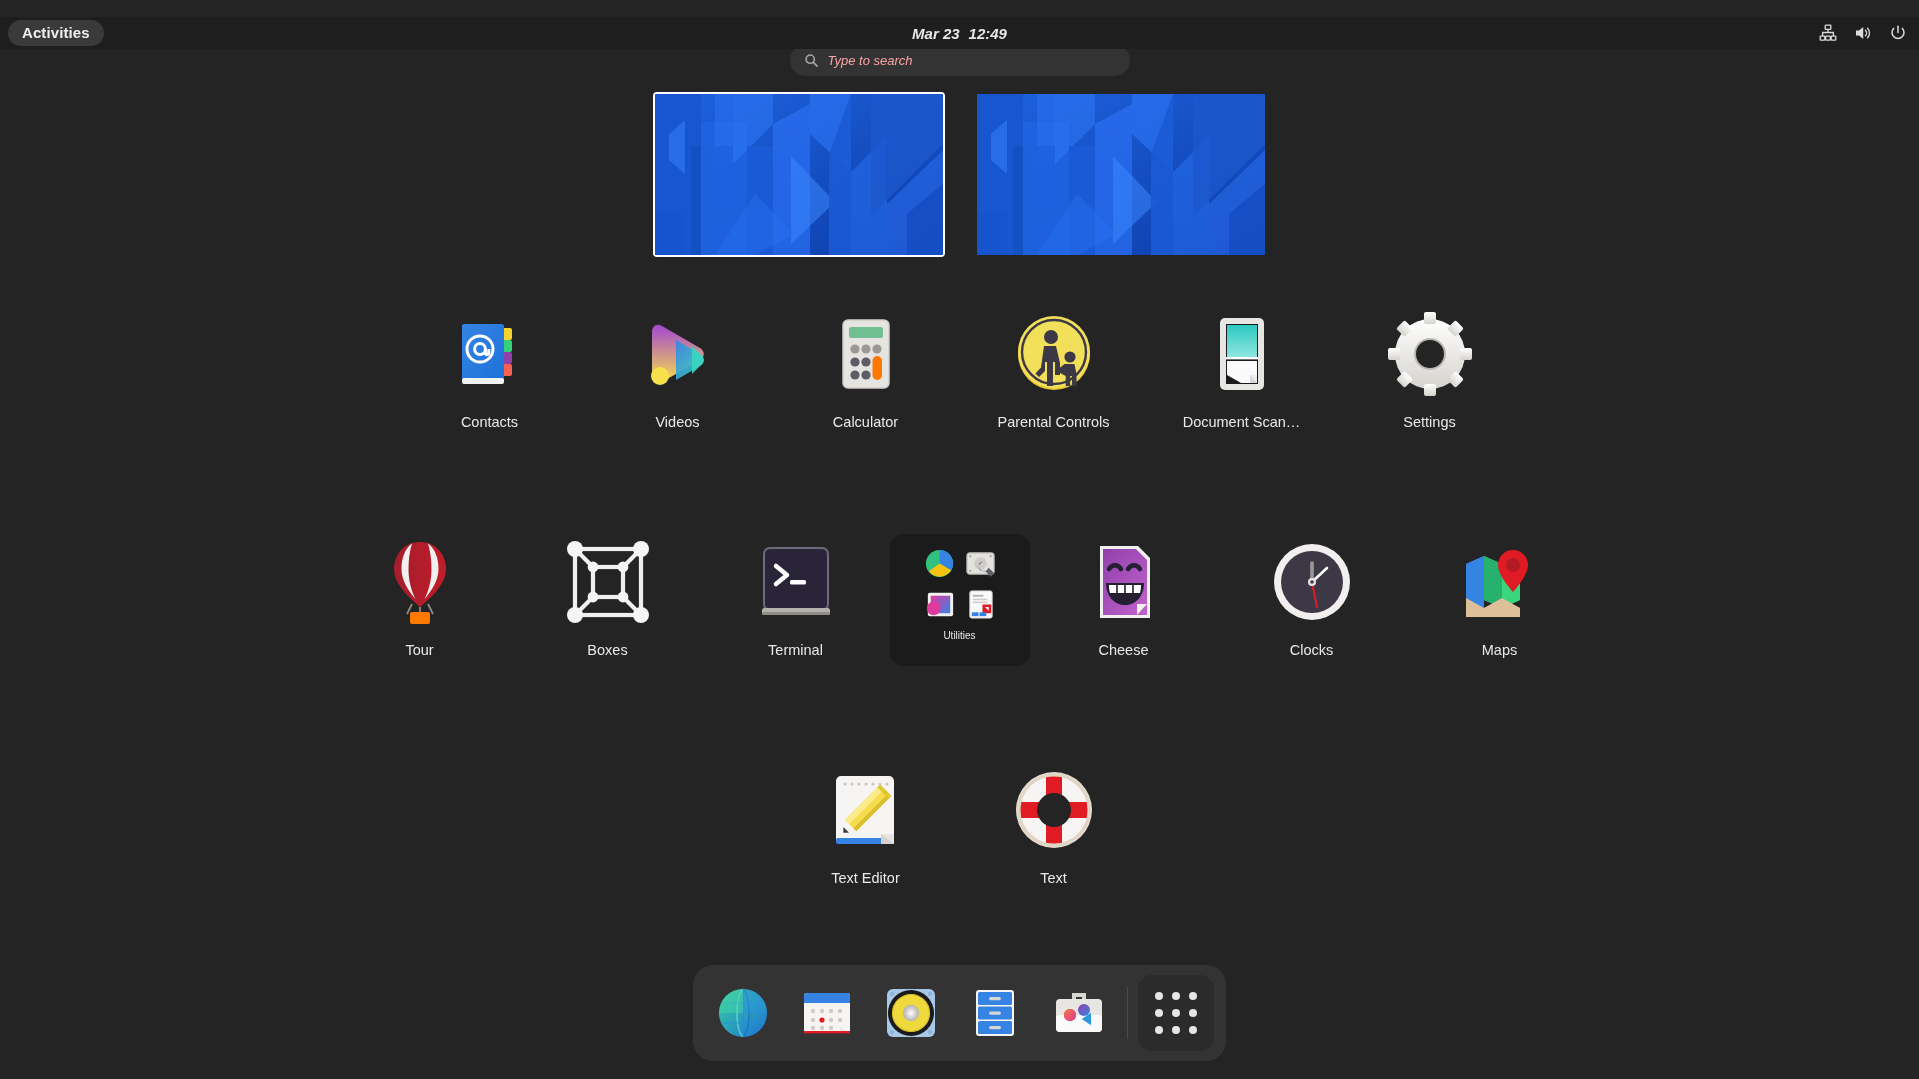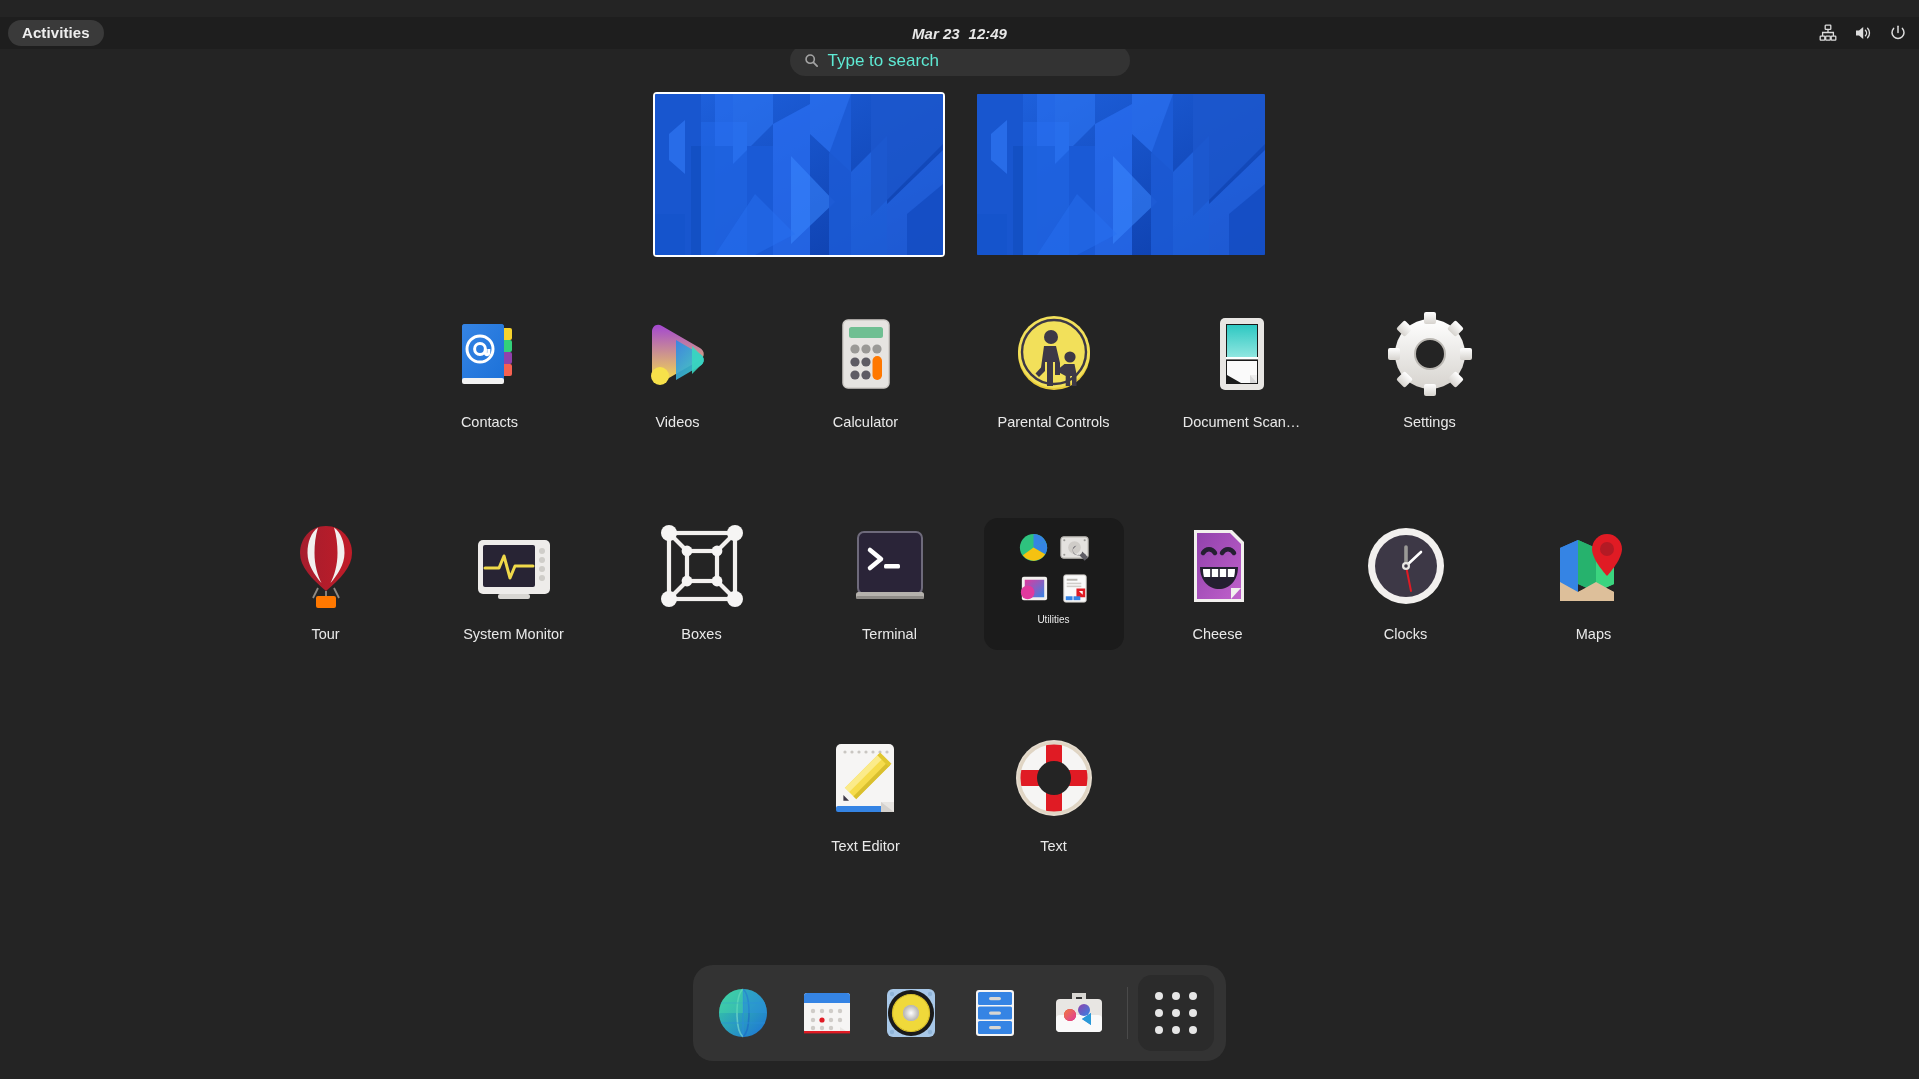--- a/index.html
+++ b/index.html
@@ -51,21 +51,21 @@
   }
   #search-entry {
     width:340px; height:31px;
     background:#333333;
     border-radius:999px;
     display:flex; align-items:center;
     padding:0 14px;
     cursor:text;
   }
   #search-entry .sicon { width:15px; height:15px; flex:0 0 auto; margin-right:9px; opacity:.72; }
-  #search-placeholder { font-size:17px; color:#5eead4; }
+  #search-placeholder { font-size:13px; color:#fca5a5;font-style:italic; }
 
   
   #workspaces {
     position:absolute; top:94px; left:0; width:1919px;
     display:flex; justify-content:center; align-items:center; gap:34px;
     z-index:10;
   }
   .ws {
     width:288px; height:161px;
     border-radius:2px;
@@ -74,21 +74,21 @@
     cursor:pointer;
     background:#0d47c8;
   }
   .ws.active { outline:2px solid #ffffff; outline-offset:0px; }
   .wall { position:absolute; inset:0; overflow:hidden;
           background:linear-gradient(160deg,#1e60dd 0%,#1452cf 40%,#0e42b6 100%); }
 
   
   #appgrid {
     position:absolute; top:292px; left:0; width:1919px;
-    display:flex; flex-direction:column; align-items:center; gap:0px;
+    display:flex; flex-direction:column; align-items:center; gap:16px;
     z-index:5;
     justify-content:center;
   }
   .grid-row { display:flex; justify-content:center; }
   .app {
     width:188px; height:212px;
     display:flex; flex-direction:column; align-items:center;
     padding-top:14px;
     border-radius:14px;
     cursor:pointer;
@@ -373,33 +373,20 @@
           </defs>
         <path d="M48 8c16 0 26 13 26 27 0 14-12 26-26 38C34 61 22 49 22 35 22 21 32 8 48 8z" fill="url(#bal)"></path>
         <path d="M40 9.6c-2.5 8-3.5 17-3.5 25.4 0 12 3 22 7 30-7-8-14-18.5-14-30 0-11 3.6-20.6 10.5-25.4z" fill="#f2f0ee"></path>
         <path d="M56 9.6c2.5 8 3.5 17 3.5 25.4 0 12-3 22-7 30 7-8 14-18.5 14-30 0-11-3.6-20.6-10.5-25.4z" fill="#f2f0ee"></path>
         <path d="M40 70l-5 10M56 70l5 10M48 73v8" stroke="#8f8a84" stroke-width="1.8" fill="none"></path>
         <rect x="38" y="78" width="20" height="12" rx="2" fill="#ff7800"></rect>
       </svg>
       <div class="app-label">Tour</div>
     </div>
 
-    <div class="app">
-      <svg class="icon-box" viewBox="0 0 96 96">
-        <rect x="12" y="22" width="72" height="54" rx="5" fill="#eeecea"></rect>
-        <rect x="17" y="27" width="52" height="42" rx="2" fill="#282434"></rect>
-        <path d="M19 50h14l5-12 6 22 5-12h18" fill="none" stroke="#f0d94a" stroke-width="3" stroke-linejoin="round" stroke-linecap="round"></path>
-        <circle cx="76" cy="33" r="3" fill="#cfcdc9"></circle>
-        <circle cx="76" cy="42" r="3" fill="#cfcdc9"></circle>
-        <circle cx="76" cy="51" r="3" fill="#cfcdc9"></circle>
-        <circle cx="76" cy="60" r="3" fill="#cfcdc9"></circle>
-        <rect x="32" y="76" width="32" height="5" rx="2" fill="#d8d6d2"></rect>
-      </svg>
-      <div class="app-label">System Monitor</div>
-    </div>
 
     <div class="app">
       <svg class="icon-box" viewBox="0 0 96 96">
         <g stroke="#f2f0ee" stroke-width="4.2" fill="none">
           <rect x="15" y="15" width="66" height="66"></rect>
           <rect x="33" y="33" width="30" height="30"></rect>
           <path d="M15 15l18 18M81 15L63 33M15 81l18-18M81 81L63 63"></path>
         </g>
         <g fill="#f6f5f4">
           <circle cx="15" cy="15" r="8"></circle>

